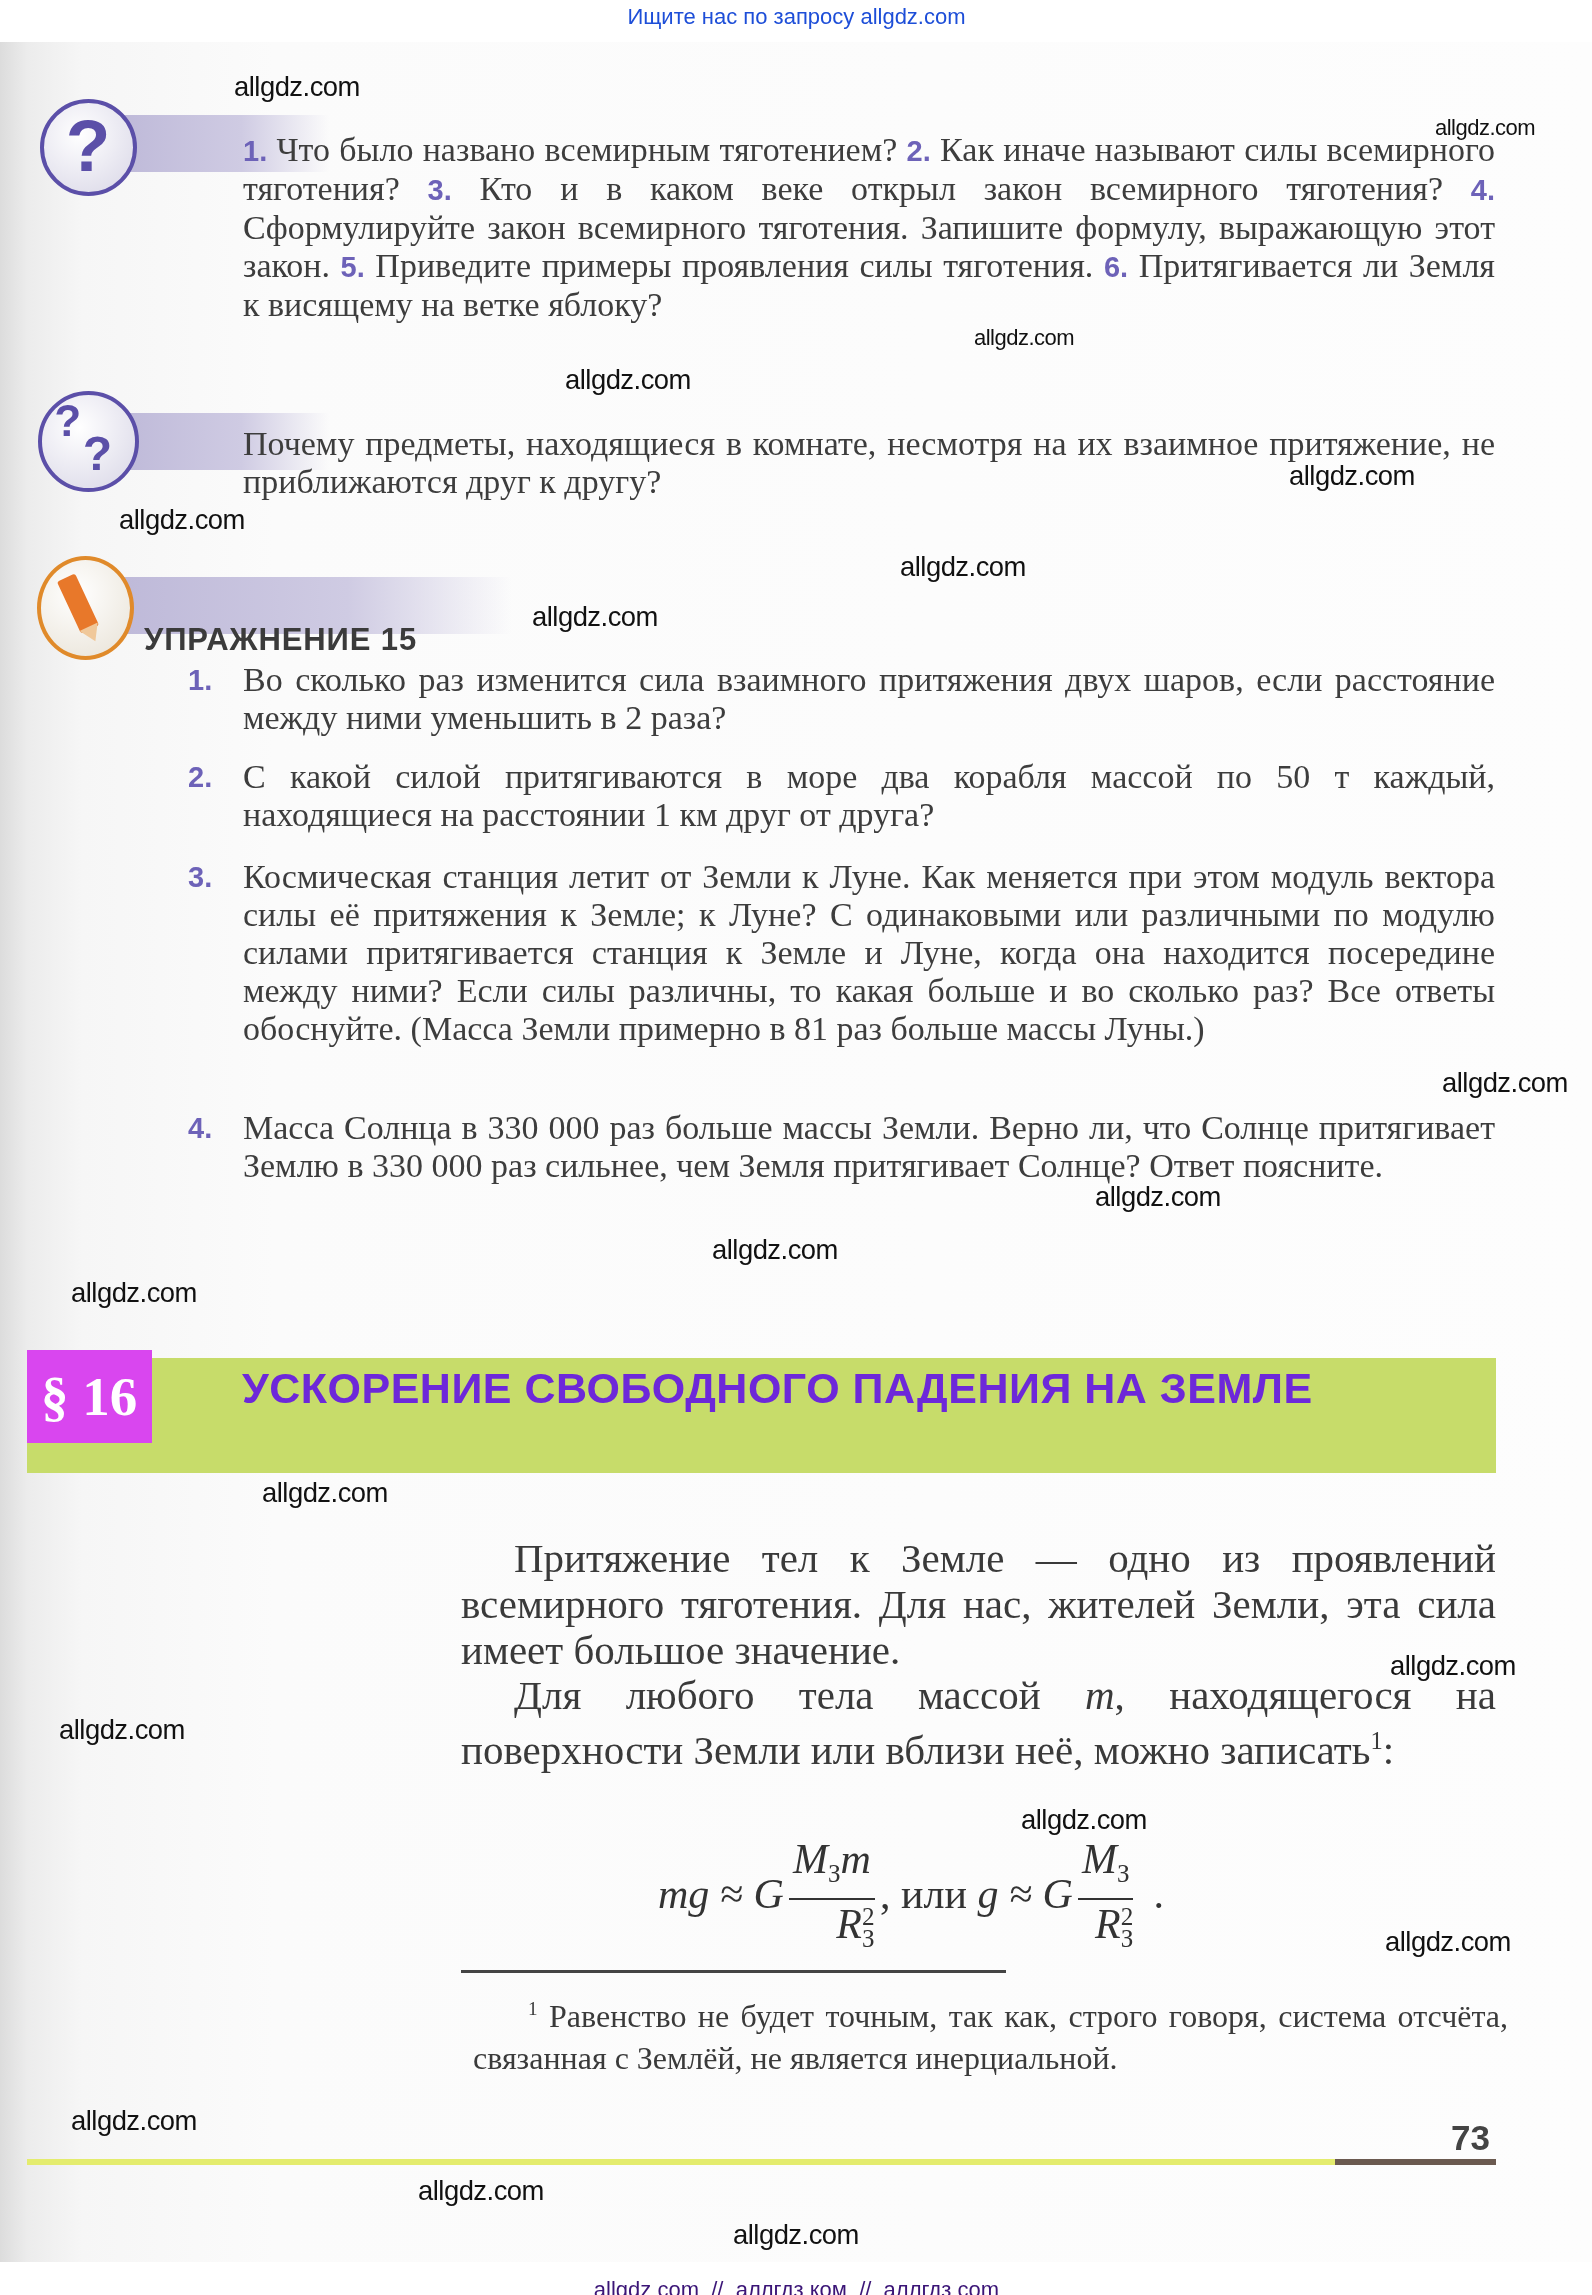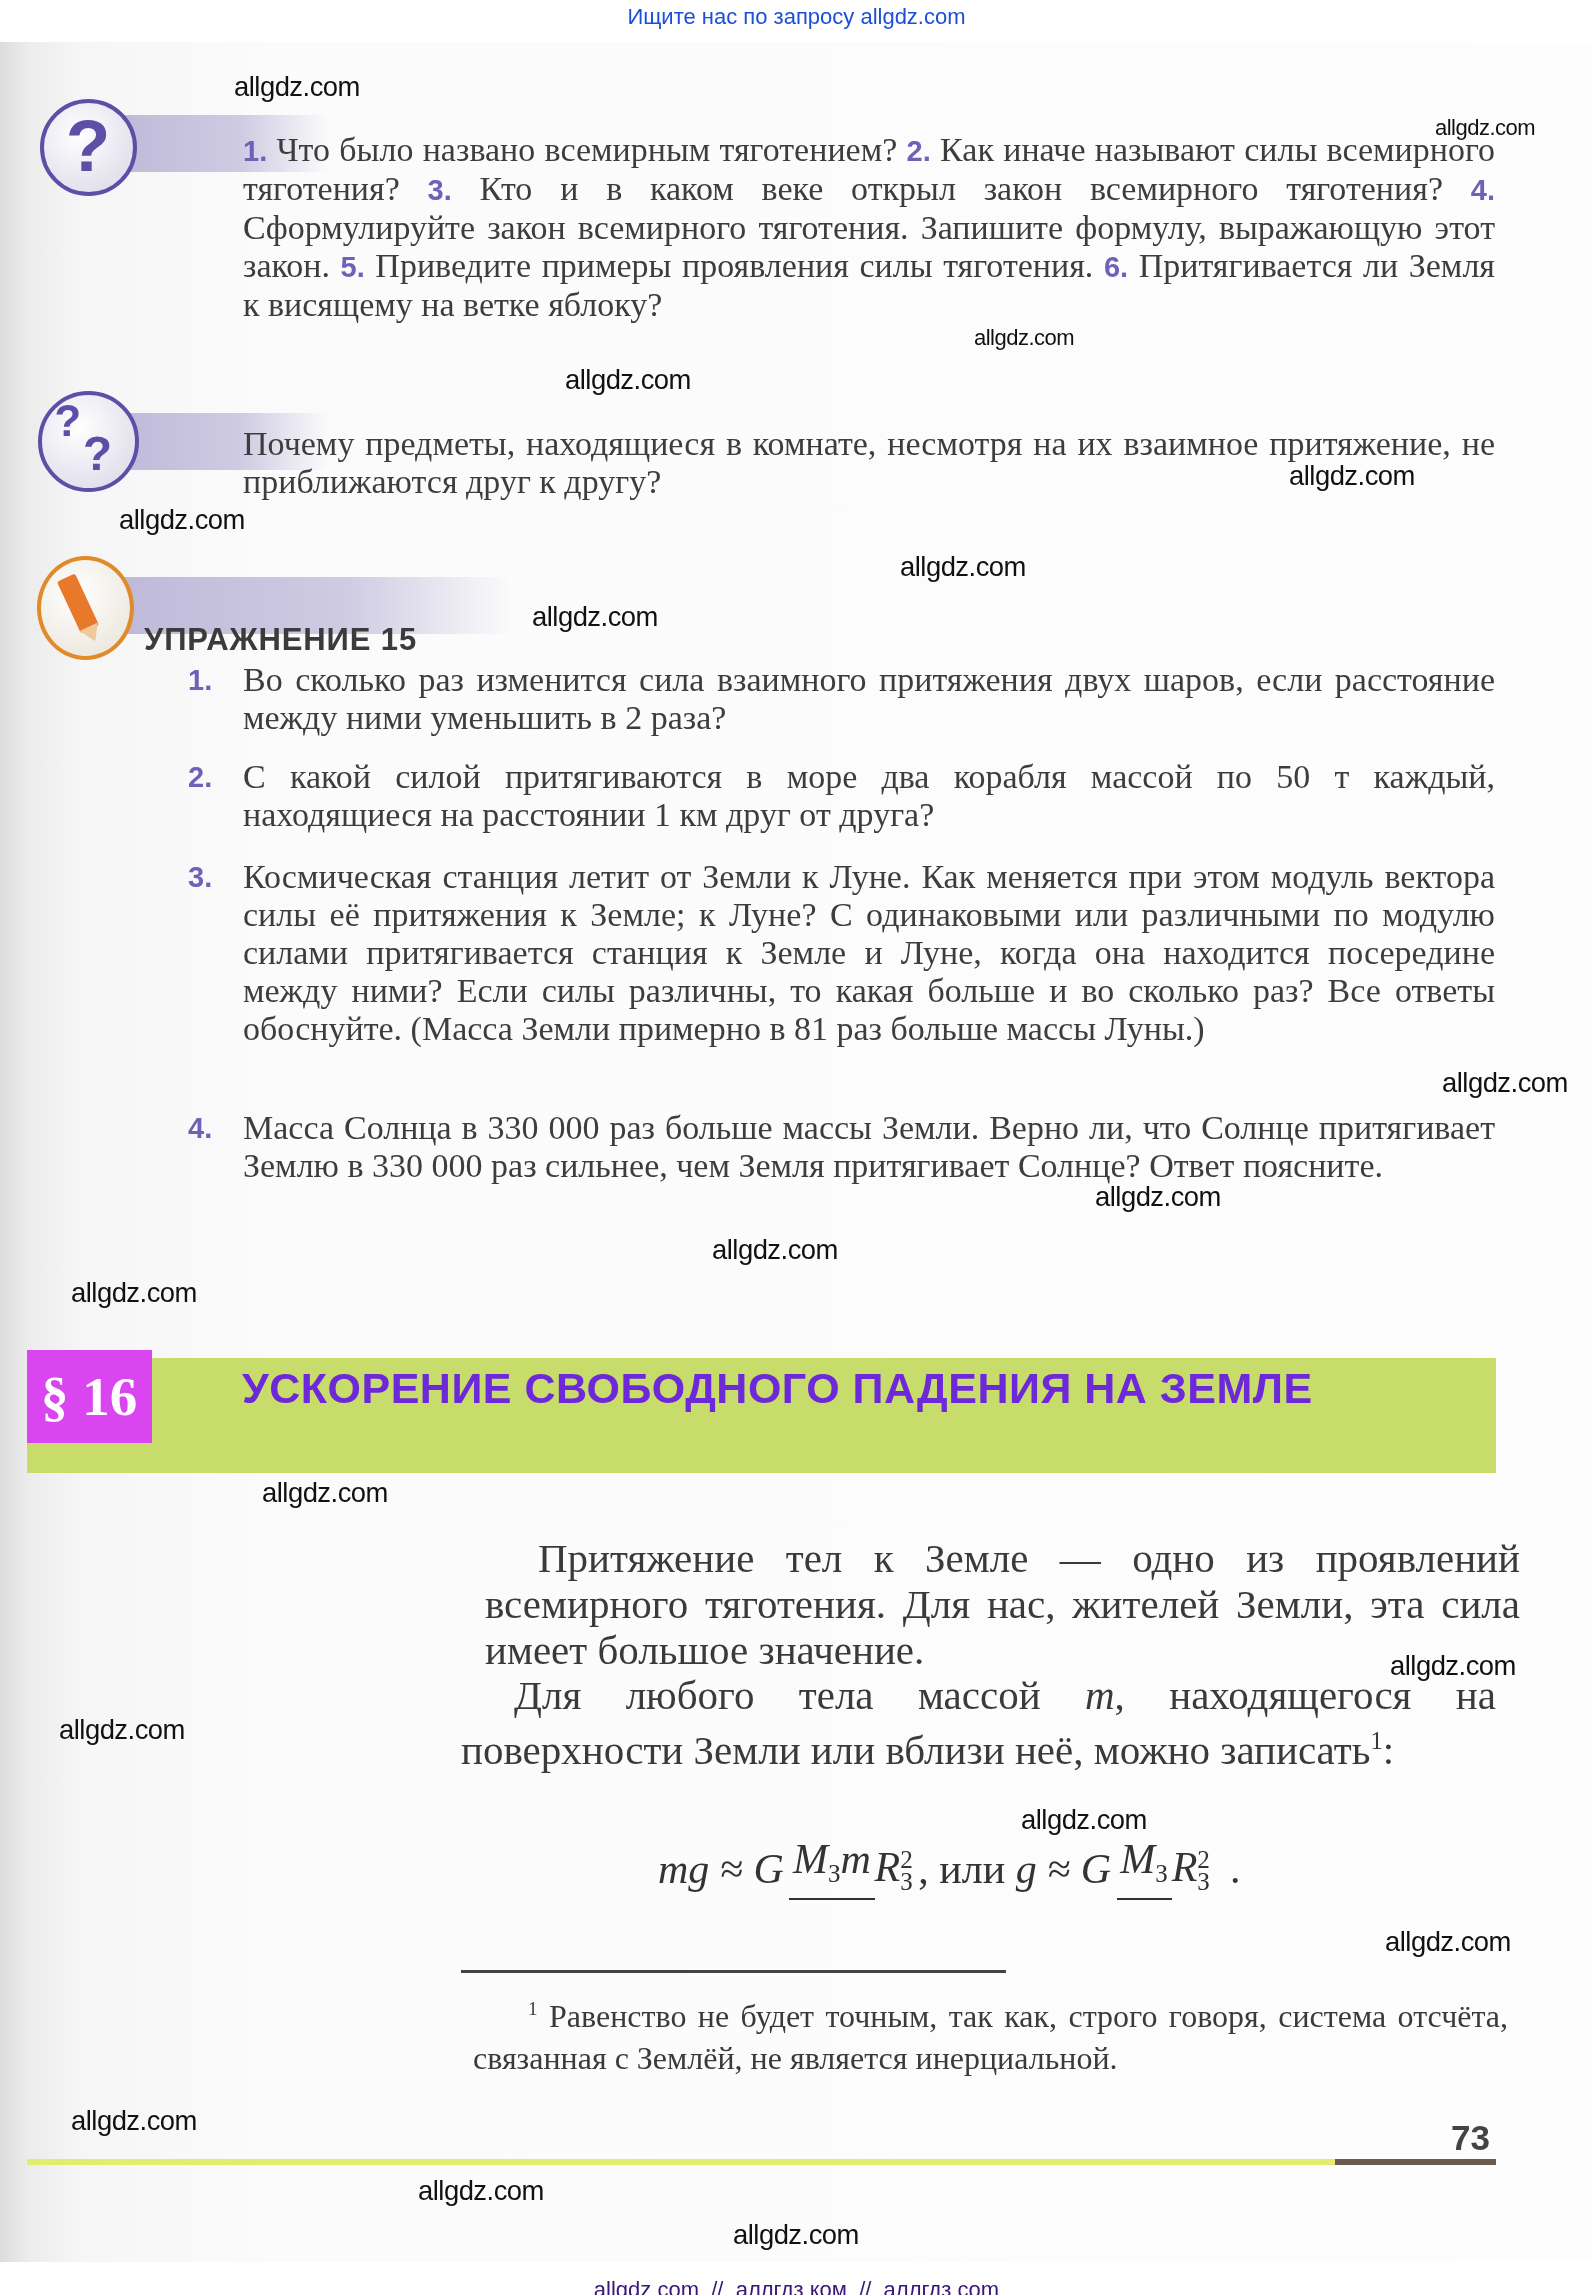--- a/index.html
+++ b/index.html
@@ -17,21 +17,21 @@
   .ex-title{font-family:"Liberation Sans",sans-serif;font-weight:bold;font-size:31px;color:#3b3b3b;letter-spacing:0.9px;margin-top:36px;}
   .item{position:absolute;left:188px;width:1307px;}
   .item .n{position:absolute;left:0;top:0;}
   .item .t{position:absolute;left:55px;width:1252px;}
   .sec-box{position:absolute;left:26.5px;top:1350px;width:125px;height:93px;background:#d946ef;color:#fff;font-family:Liberation Serif, serif;font-weight:bold;font-size:55px;text-align:center;line-height:93px;}
   .sec-band{position:absolute;left:26.5px;top:1358px;width:1469px;height:115px;background:#c7dc6a;}
   .sec-title{position:absolute;left:242px;top:1363px;font-family:"Liberation Sans",sans-serif;font-weight:bold;font-size:43px;line-height:51px;color:#6d28d9;letter-spacing:0.5px;}
   .para{position:absolute;left:461px;width:1035px;font-family:"Liberation Serif",serif;font-size:41px;line-height:46px;color:#3a3a3a;text-align:justify;}
   .para .indent{display:inline-block;width:53px;}
   .formula{position:absolute;left:658px;top:1837px;font-family:"Liberation Serif",serif;font-style:italic;font-size:42px;color:#333;display:flex;align-items:center;}
-  .frac{display:inline-flex;flex-direction:row;align-items:center;margin:0 5.5px;}
+  .frac{display:inline-flex;flex-direction:column;align-items:flex-end;margin:0 5.5px;}
   .frac .nu{border-bottom:2.7px solid #333;padding:0 3.7px 1.8px 3.7px;line-height:44px;}
   .frac .de{line-height:44px;padding-top:1.8px;}
   sub,sup{font-size:0.6em;font-style:normal;}
   .upright{font-style:normal;}
   .fn-rule{position:absolute;left:461px;top:1970px;width:545px;height:2.7px;background:#444;}
   .fn{position:absolute;left:461px;top:1988px;width:1035px;font-family:"Liberation Serif",serif;font-size:32px;line-height:42px;color:#3a3a3a;text-align:justify;margin-left:12px;}
   .page-num{position:absolute;left:1451px;top:2118px;font-family:"Liberation Sans",sans-serif;font-weight:bold;font-size:35px;color:#444;}
   .bottom-line{position:absolute;left:26.5px;top:2159px;width:1469px;height:6.4px;background:#e4ec6e;}
   .bottom-line-dark{position:absolute;left:1335px;top:2159px;width:161px;height:6.4px;background:#6b5a50;}
 </style>
@@ -88,21 +88,21 @@
 </div>
 
 <div>
   <div class="sec-band"></div>
   <div class="sec-box">§ 16</div>
   <div class="sec-title">
     <div>УСКОРЕНИЕ СВОБОДНОГО ПАДЕНИЯ НА ЗЕМЛЕ</div>
   </div>
 </div>
 
-<div class="para" style="top:1535px;margin-left:24px;">
+<div class="para" style="top:1535px;">
   <span class="indent"></span><span>Притяжение тел к Земле — одно из проявлений всемирного тяготения. Для нас, жителей Земли, эта сила имеет большое значение.</span>
 </div>
 <div class="para" style="top:1672px;">
   <span class="indent"></span><span>Для любого тела массой </span><i>m</i><span>, находящегося на поверхности Земли или вблизи неё, можно записать</span><sup>1</sup><span>:</span>
 </div>
 
 <div class="formula">
   <span>mg ≈ G</span>
   <span class="frac">
     <span class="nu"><span>M</span><sub class="upright">З</sub><span>m</span></span>

